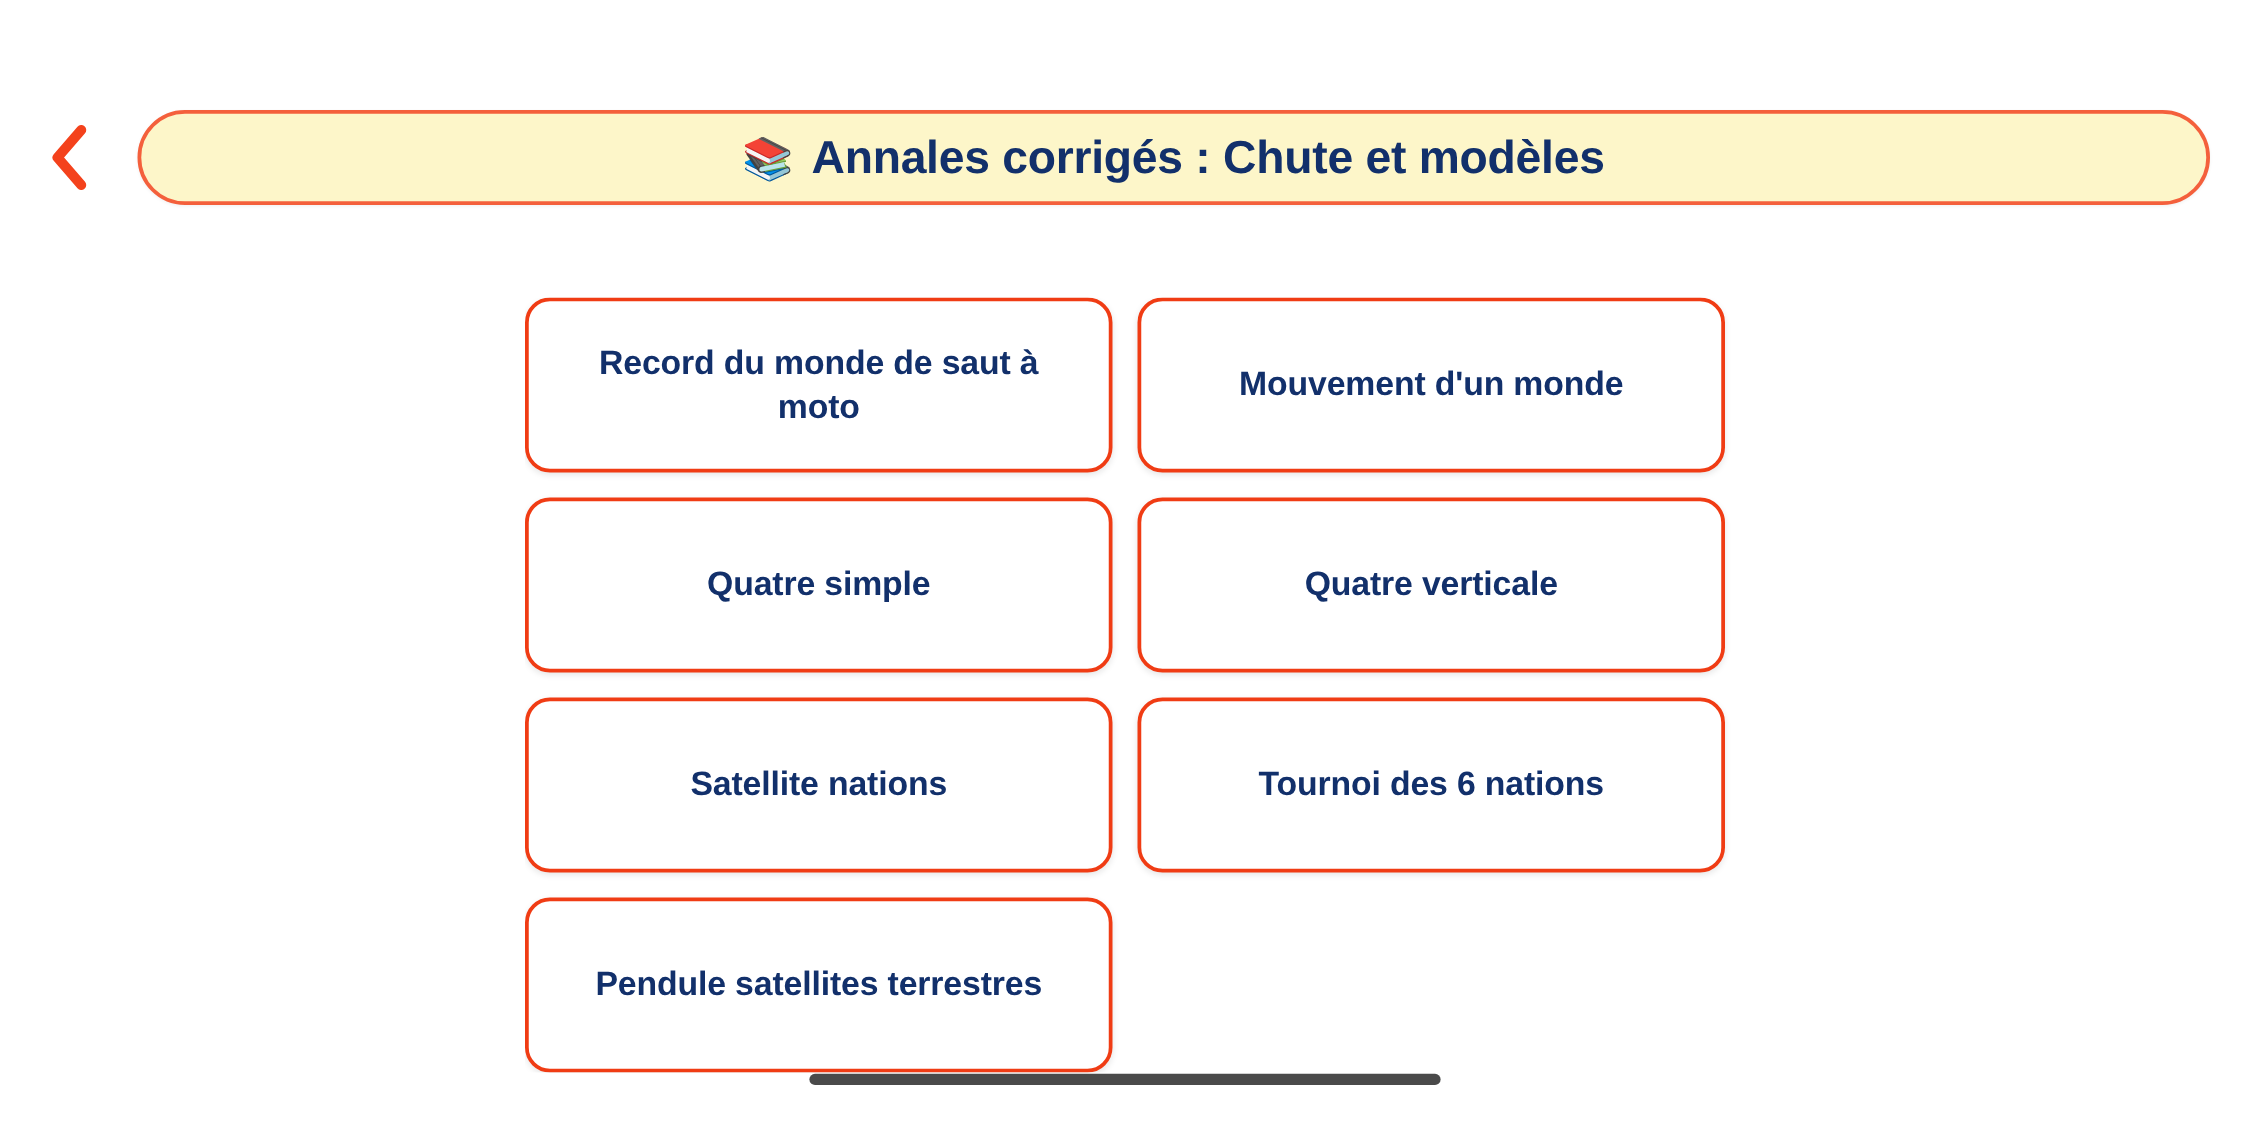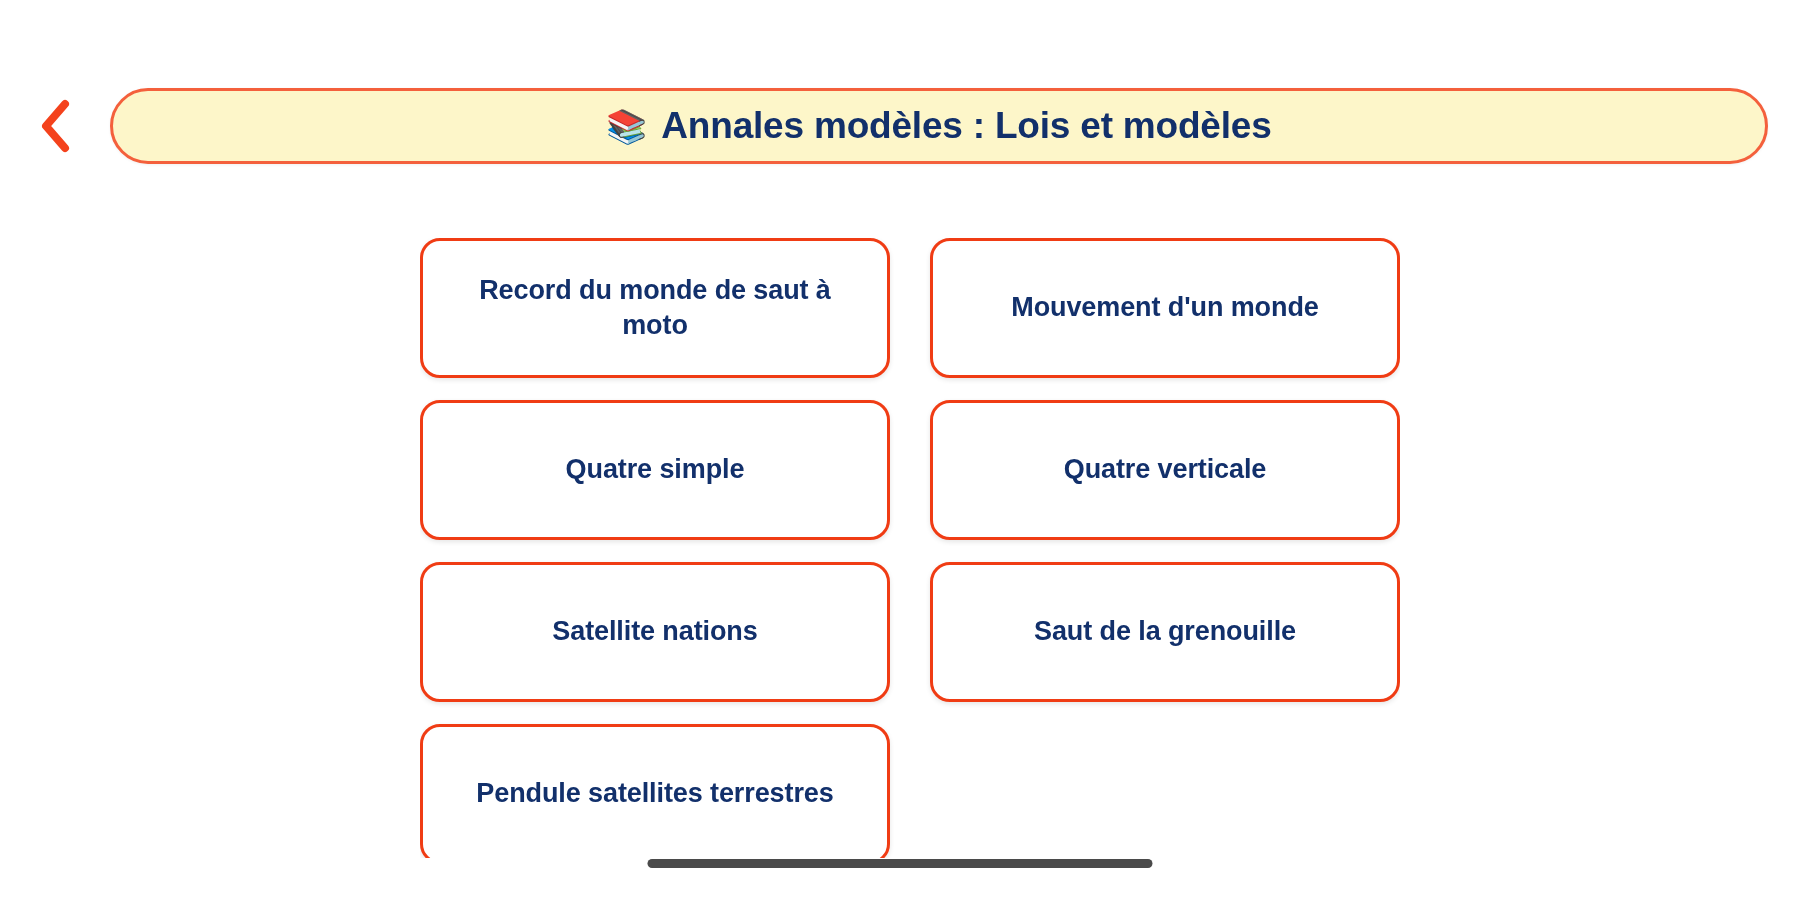--- a/index.html
+++ b/index.html
@@ -77,20 +77,21 @@
     top: 238px;
     left: 420px;
     width: 980px;
     height: 620px;
     display: grid;
     grid-template-columns: 470px 470px;
     grid-template-rows: repeat(4, 140px);
     column-gap: 40px;
     row-gap: 22px;
     overflow: hidden;
+    gap: 20px;
   }
 
   .card {
     background: #ffffff;
     border: 3px solid #f03c14;
     border-radius: 20px;
     display: flex;
     align-items: center;
     justify-content: center;
     text-align: center;
@@ -130,21 +131,21 @@
       <span>
         <svg width="34" height="56" viewBox="0 0 34 56" aria-hidden="true">
           <polyline points="27,6 8,28 27,50" fill="none" stroke="#f4421c" stroke-width="8" stroke-linecap="round" stroke-linejoin="round"></polyline>
         </svg>
       </span>
     </button>
 
     <div class="title-banner">
       <div class="title-text">
         <span class="title-emoji">📚</span>
-        <span>Annales modèles : Lois et modèles</span>
+        <span>Annales corrigés : Chute et modèles</span>
       </div>
     </div>
 
   </div>
 
   <div class="grid">
 
     <div class="card">
       <span class="card-label">Record du monde de saut à moto</span>
     </div>
@@ -158,24 +159,24 @@
     </div>
 
     <div class="card">
       <span class="card-label">Quatre verticale</span>
     </div>
 
     <div class="card">
       <span class="card-label">Satellite nations</span>
     </div>
 
+    <div class="card">
+      <span class="card-label">Tournoi des 6 nations</span>
+    </div>
 
-    <div class="card">
-      <span class="card-label">Saut de la grenouille</span>
-    </div>
 
     <div class="card">
       <span class="card-label">Pendule satellites terrestres</span>
     </div>
 
   </div>
 
   <div class="home-indicator"></div>
 
 </div>

